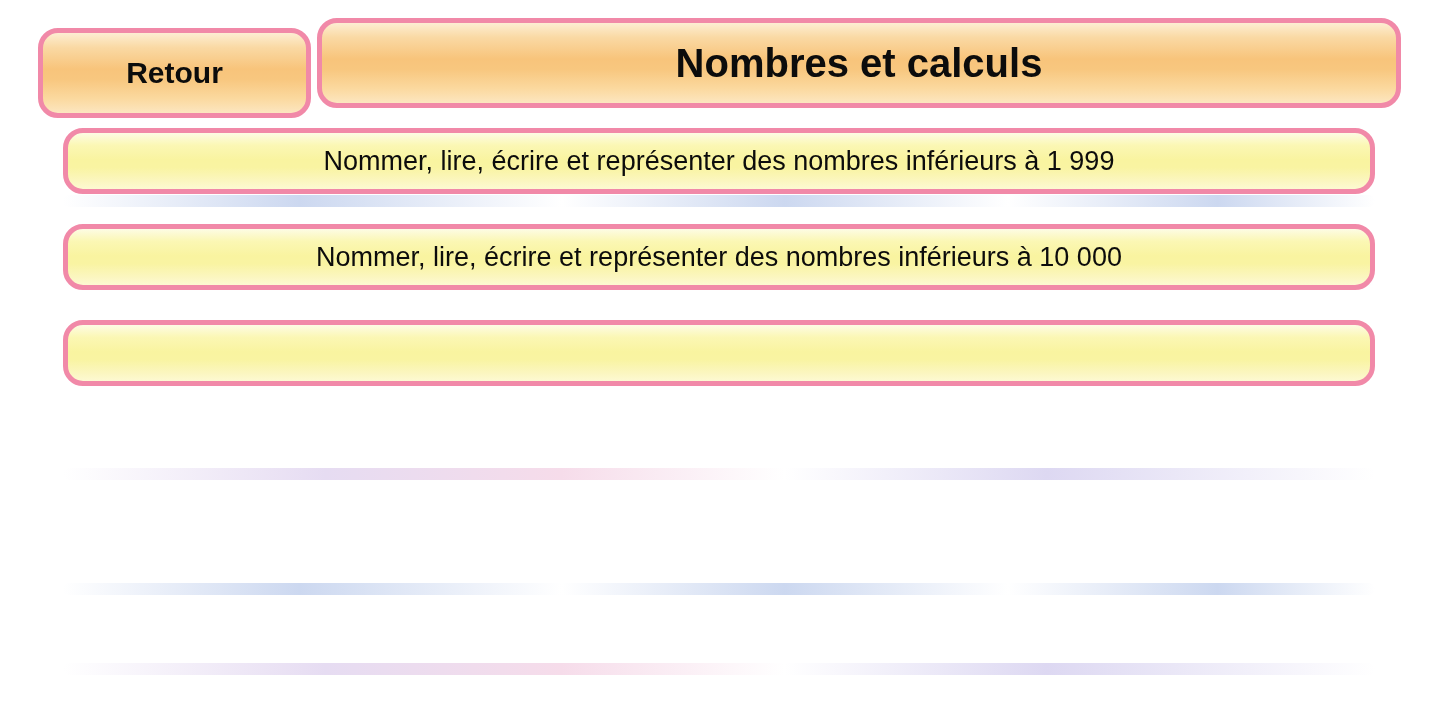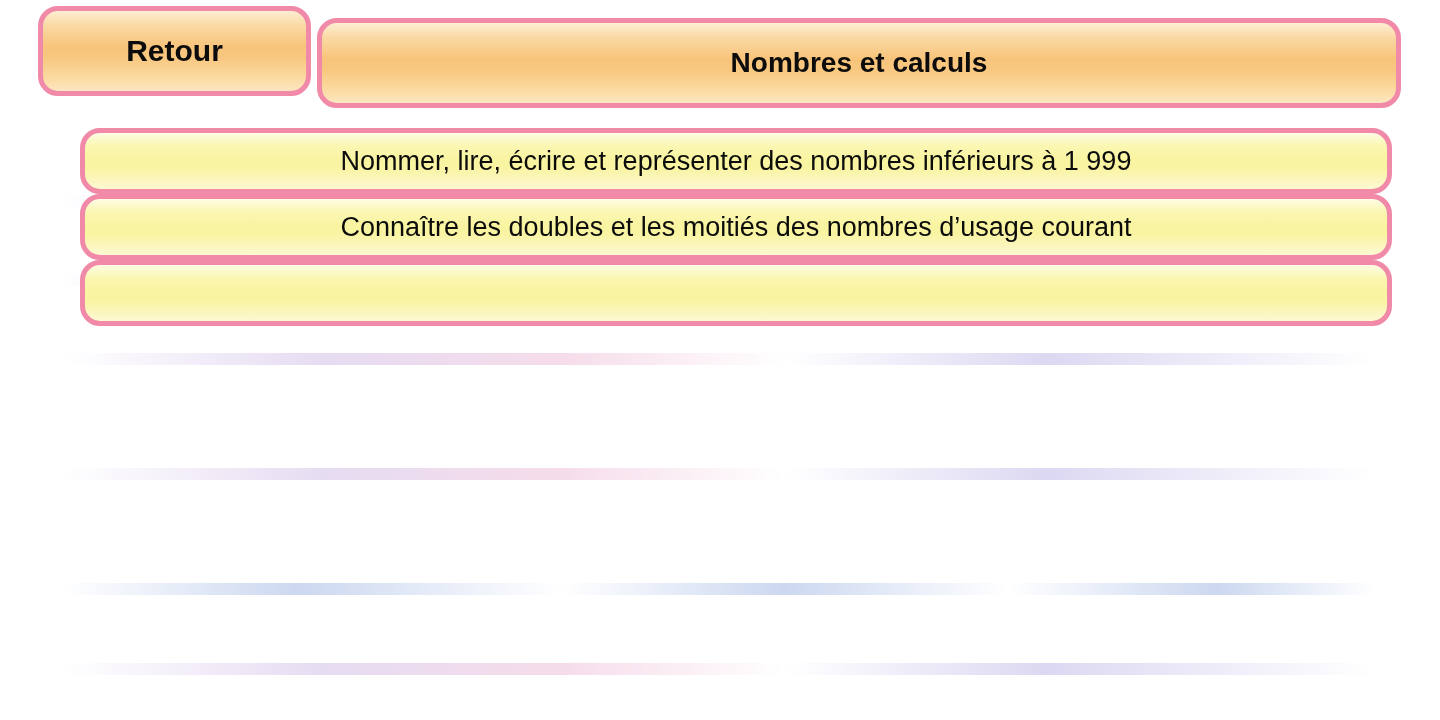--- a/index.html
+++ b/index.html
@@ -42,37 +42,37 @@
       #f9f4a0 48%,
       #f9f4a2 62%,
       #fbf6bf 85%,
       #fdf9d2 100%);
   }
 
   
   .back-btn {
     position: absolute;
     left: 38px;
-    top: 6px;
+    top: 28px;
     width: 273px;
     height: 90px;
     font-size: 30px;
     font-weight: 700;
     color: #0c0c0c;
     padding: 11px;
     cursor: pointer;
     font-family: "Liberation Sans", sans-serif;
   }
   .page-title {
     position: absolute;
     left: 317px;
     top: 18px;
     width: 1084px;
     height: 90px;
-    font-size: 28px;
+    font-size: 40px;
     font-weight: 700;
   }
 
   
   .cloud {
     position: absolute;
     left: 63px;
     width: 1312px;
     height: 12px;
     border-radius: 6px;
@@ -85,27 +85,27 @@
   }
   .cloud.lavender {
     background: linear-gradient(90deg,
       #ffffff 0%, #e6dcf2 20%, #f6dcea 38%,
       #ffffff 55%, #ddd8f2 75%, #ffffff 100%);
   }
 
   
   .list {
     position: absolute;
-    left: 80px;
+    left: 63px;
     top: 128px;
     width: 1312px;
     height: 565px;          
     display: flex;
     flex-direction: column;
-    gap: 0;
+    gap: 30px;
     overflow: hidden;
     z-index: 1;
   }
   .item {
     width: 100%;
     min-height: 66px;
     flex: 0 0 auto;
     padding: 8px 24px;
     font-size: 27px;
     line-height: 38px;
@@ -125,15 +125,15 @@
 <div class="cloud lavender" style="top:468px"></div>
 <div class="cloud blue" style="top:583px"></div>
 <div class="cloud lavender" style="top:663px"></div>
 
 <button class="pill orange back-btn">Retour</button>
 
 <div class="pill orange page-title">Nombres et calculs</div>
 
 <div class="list">
   <div class="pill yellow item">Nommer, lire, écrire et représenter des nombres inférieurs à 1 999</div>
-  <div class="pill yellow item">Connaître les doubles et les moitiés des nombres d’usage courant</div>
+  <div class="pill yellow item">Nommer, lire, écrire et représenter des nombres inférieurs à 10 000</div>
   <div class="pill yellow item"></div>
 </div>
 
 </body></html>

